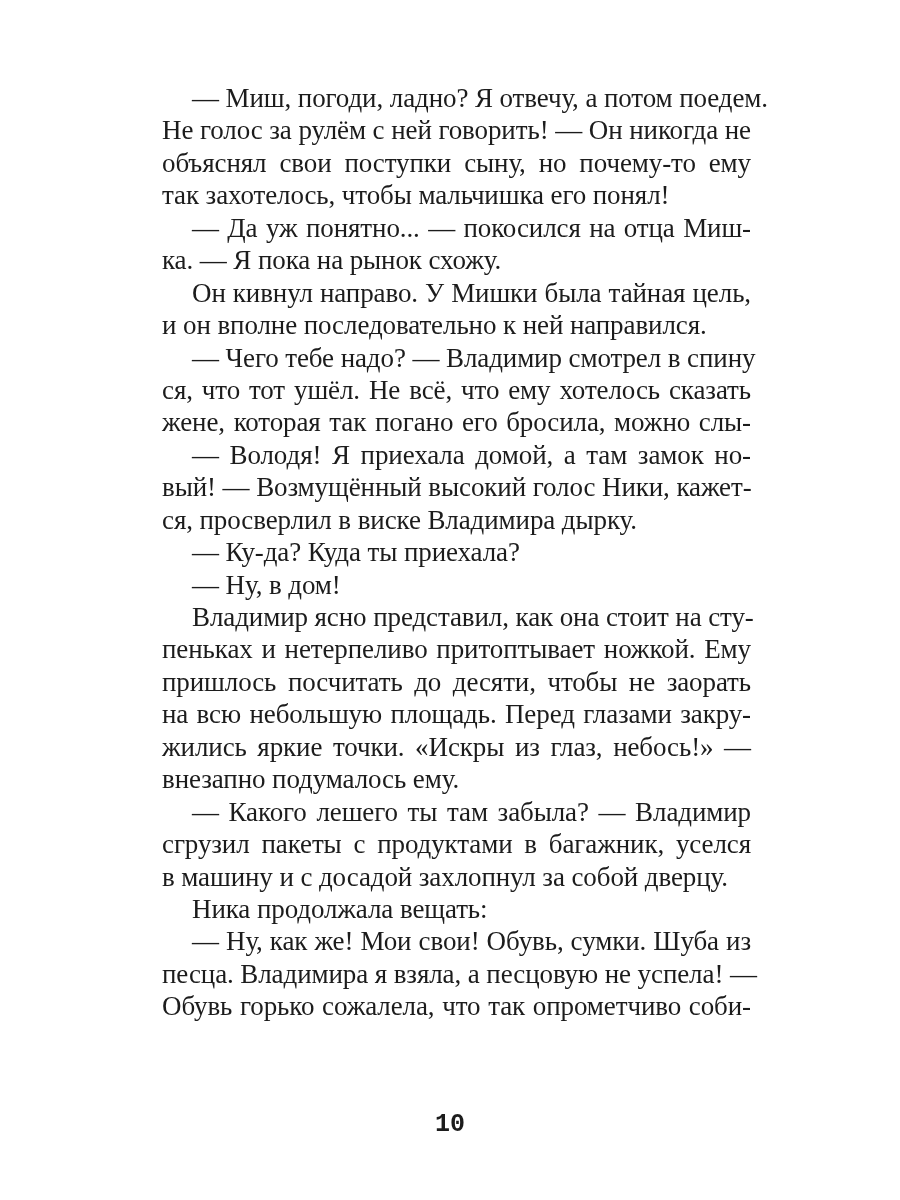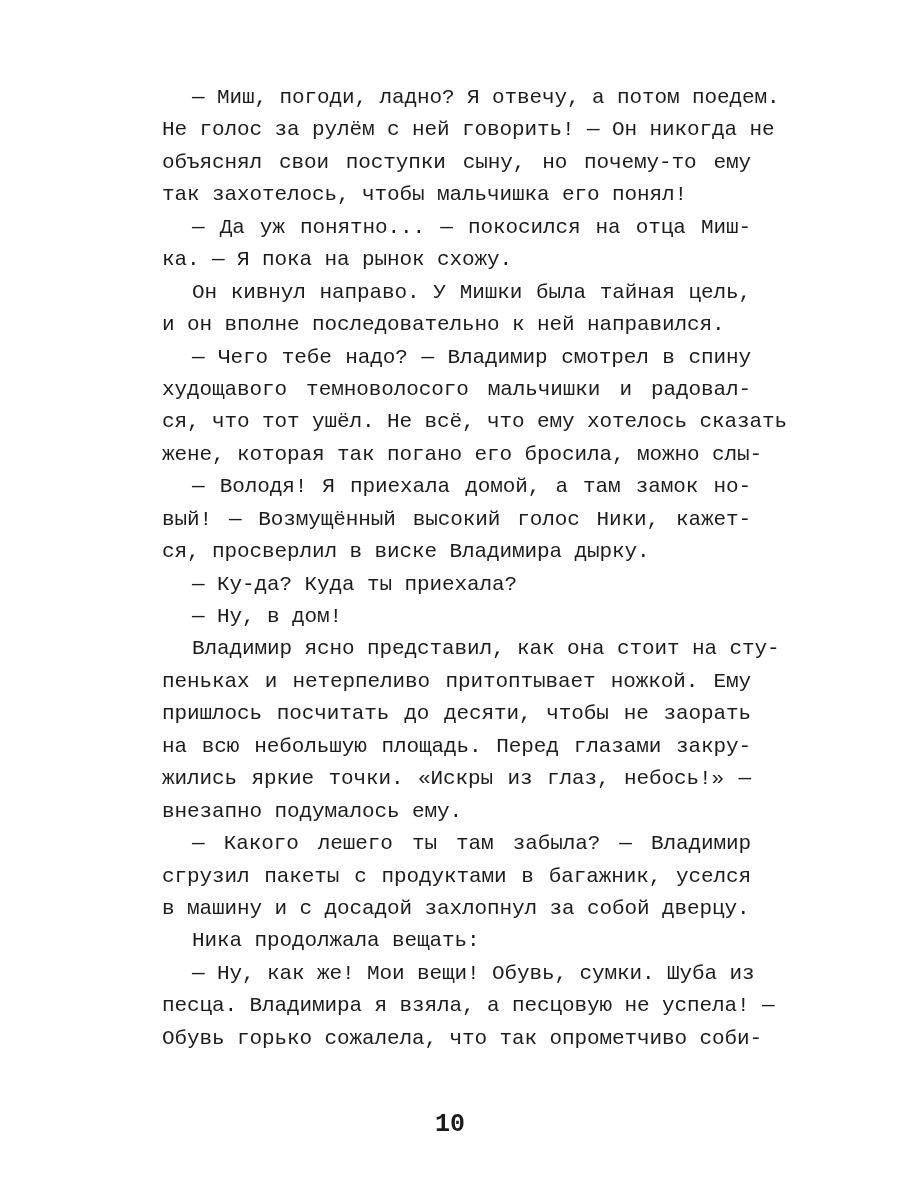--- a/index.html
+++ b/index.html
@@ -17,22 +17,22 @@
     position: absolute;
     left: 0; top: 0;
     width: 900px; height: 1200px;
     background: #ffffff;
   }
   .text-block {
     position: absolute;
     left: 162px;
     top: 82px;
     width: 589px;
-    font-family: Liberation Mono, monospace;
-    font-size: 21px;
+    font-family: Liberation Serif, serif;
+    font-size: 27px;
     color: #1c1c1c;
     letter-spacing: -0.1px;
   }
   .line {
     display: block;
     height: 32.45px;
     line-height: 32.45px;
     white-space: nowrap;
     text-align: justify;
     text-align-last: justify;
@@ -63,37 +63,36 @@
   <div class="text-block">
     <span class="line indent">— Миш, погоди, ладно? Я отвечу, а потом поедем.</span>
     <span class="line">Не голос за рулём с ней говорить! — Он никогда не</span>
     <span class="line">объяснял свои поступки сыну, но почему-то ему</span>
     <span class="line last">так захотелось, чтобы мальчишка его понял!</span>
     <span class="line indent">— Да уж понятно... — покосился на отца Миш-</span>
     <span class="line last">ка. — Я пока на рынок схожу.</span>
     <span class="line indent">Он кивнул направо. У Мишки была тайная цель,</span>
     <span class="line last">и он вполне последовательно к ней направился.</span>
     <span class="line indent">— Чего тебе надо? — Владимир смотрел в спину</span>
-    <span class="line">худощавого темноволосого мальчишки и радовал-</span>
     <span class="line">ся, что тот ушёл. Не всё, что ему хотелось сказать</span>
     <span class="line">жене, которая так погано его бросила, можно слы-</span>
     <span class="line indent">— Володя! Я приехала домой, а там замок но-</span>
     <span class="line">вый! — Возмущённый высокий голос Ники, кажет-</span>
     <span class="line last">ся, просверлил в виске Владимира дырку.</span>
     <span class="line indent last">— Ку-да? Куда ты приехала?</span>
     <span class="line indent last">— Ну, в дом!</span>
     <span class="line indent">Владимир ясно представил, как она стоит на сту-</span>
     <span class="line">пеньках и нетерпеливо притоптывает ножкой. Ему</span>
     <span class="line">пришлось посчитать до десяти, чтобы не заорать</span>
     <span class="line">на всю небольшую площадь. Перед глазами закру-</span>
     <span class="line">жились яркие точки. «Искры из глаз, небось!» —</span>
     <span class="line last">внезапно подумалось ему.</span>
     <span class="line indent">— Какого лешего ты там забыла? — Владимир</span>
     <span class="line">сгрузил пакеты с продуктами в багажник, уселся</span>
     <span class="line last">в машину и с досадой захлопнул за собой дверцу.</span>
     <span class="line indent last">Ника продолжала вещать:</span>
-    <span class="line indent">— Ну, как же! Мои вещи! Обувь, сумки. Шуба из</span>
+    <span class="line indent">— Ну, как же! Мои свои! Обувь, сумки. Шуба из</span>
     <span class="line">песца. Владимира я взяла, а песцовую не успела! —</span>
     <span class="line">Обувь горько сожалела, что так опрометчиво соби-</span>
   </div>
 
   <div class="page-number">10</div>
 </div>
 
 </body></html>

